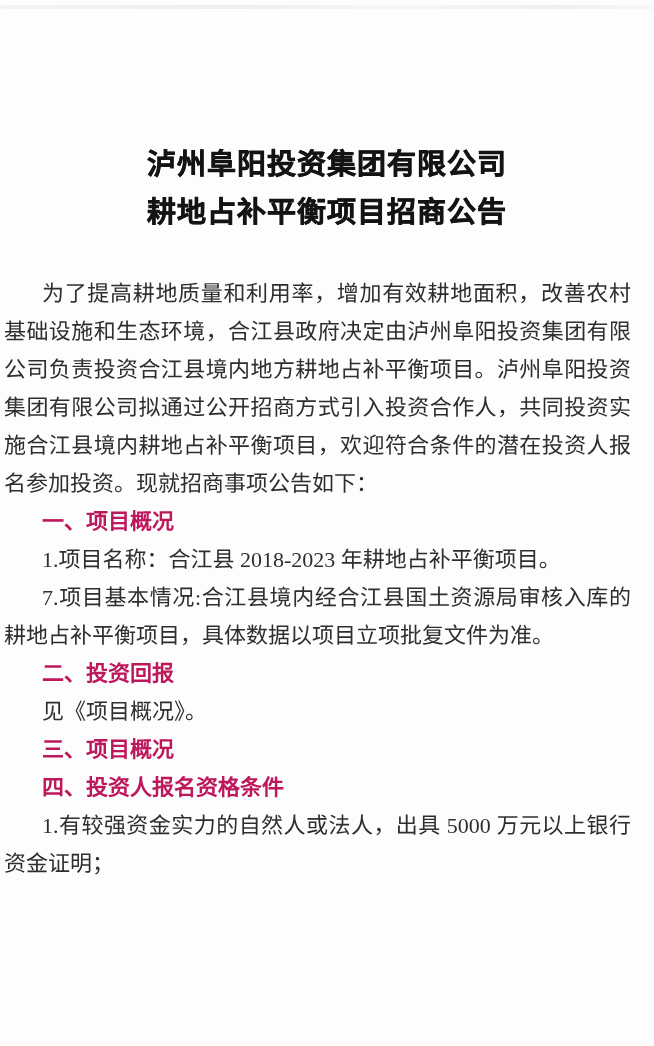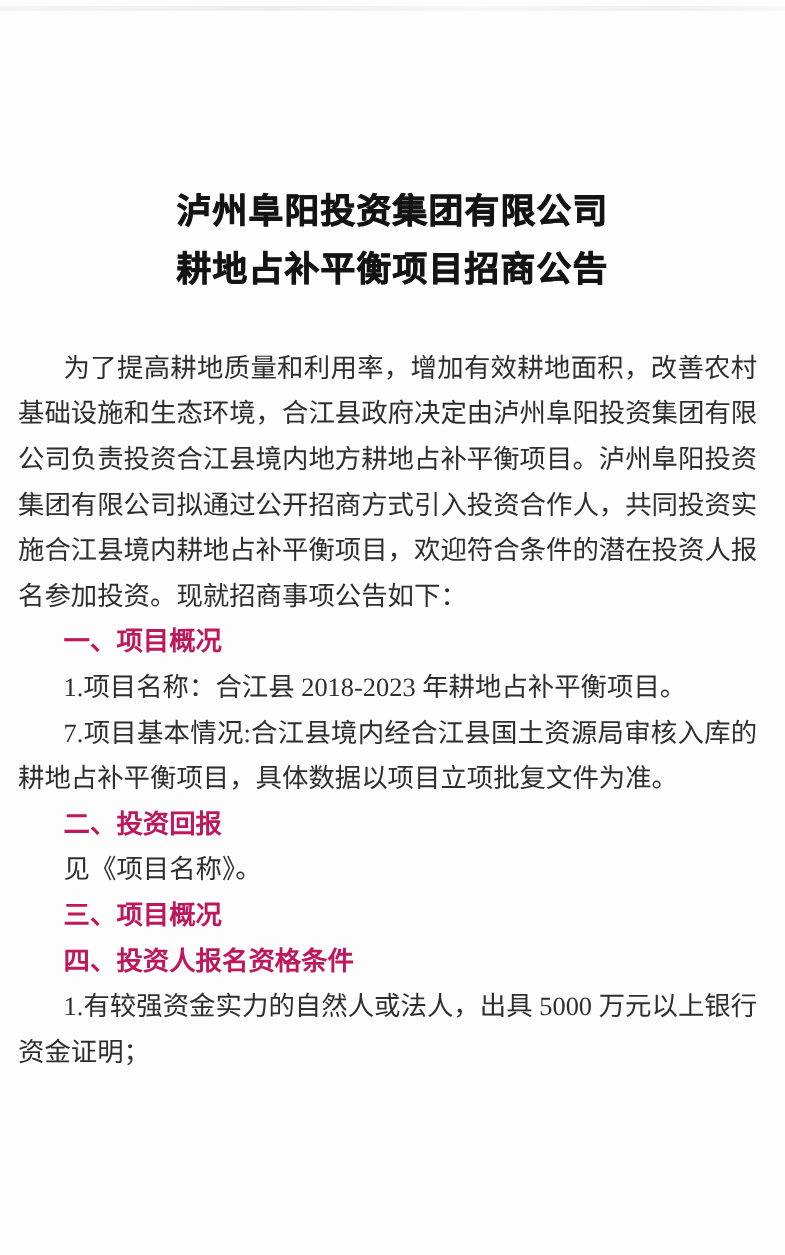--- a/index.html
+++ b/index.html
@@ -19,35 +19,35 @@
   .scan-top {
     position: absolute;
     top: 5px;
     left: 0;
     width: 654px;
     height: 4px;
     background: linear-gradient(90deg, #f2f2f2 0%, #e9e9e9 35%, #f5f5f5 60%, #ebebeb 85%, #f6f6f6 100%);
     opacity: 0.8;
   }
   .title-block {
-    margin: 13px;
+    margin: 0;
     padding-top: 140px;
     text-align: center;
   }
   .title-line {
     font-size: 29px;
     line-height: 48px;
     font-weight: bold;
     color: #141414;
     letter-spacing: 1px;
     -webkit-text-stroke: 0.6px #141414;
   }
   .body-block {
     margin-top: 39px;
-    padding-left: 15px;
+    padding-left: 4px;
     padding-right: 23px;
   }
   .para, .heading {
     margin: 0;
     font-size: 22px;
     line-height: 38px;
     text-align: justify;
     text-justify: inter-ideograph;
     text-indent: 38px;
     letter-spacing: 0px;
@@ -73,19 +73,19 @@
     <div class="title-line">泸州阜阳投资集团有限公司</div>
     <div class="title-line">耕地占补平衡项目招商公告</div>
   </div>
 
   <div class="body-block">
     <p class="para">为了提高耕地质量和利用率，增加有效耕地面积，改善农村基础设施和生态环境，合江县政府决定由泸州阜阳投资集团有限公司负责投资合江县境内地方耕地占补平衡项目。泸州阜阳投资集团有限公司拟通过公开招商方式引入投资合作人，共同投资实施合江县境内耕地占补平衡项目，欢迎符合条件的潜在投资人报名参加投资。现就招商事项公告如下：</p>
     <p class="heading">一、项目概况</p>
     <p class="para">1.项目名称：合江县 2018-2023 年耕地占补平衡项目。</p>
     <p class="para">7.项目基本情况:合江县境内经合江县国土资源局审核入库的耕地占补平衡项目，具体数据以项目立项批复文件为准。</p>
     <p class="heading">二、投资回报</p>
-    <p class="para">见《项目名称》。</p>
+    <p class="para">见《项目概况》。</p>
     <p class="heading">三、项目概况</p>
     <p class="heading">四、投资人报名资格条件</p>
     <p class="para">1.有较强资金实力的自然人或法人，出具 5000 万元以上银行资金证明；</p>
   </div>
 
 </div>
 
 </body></html>

